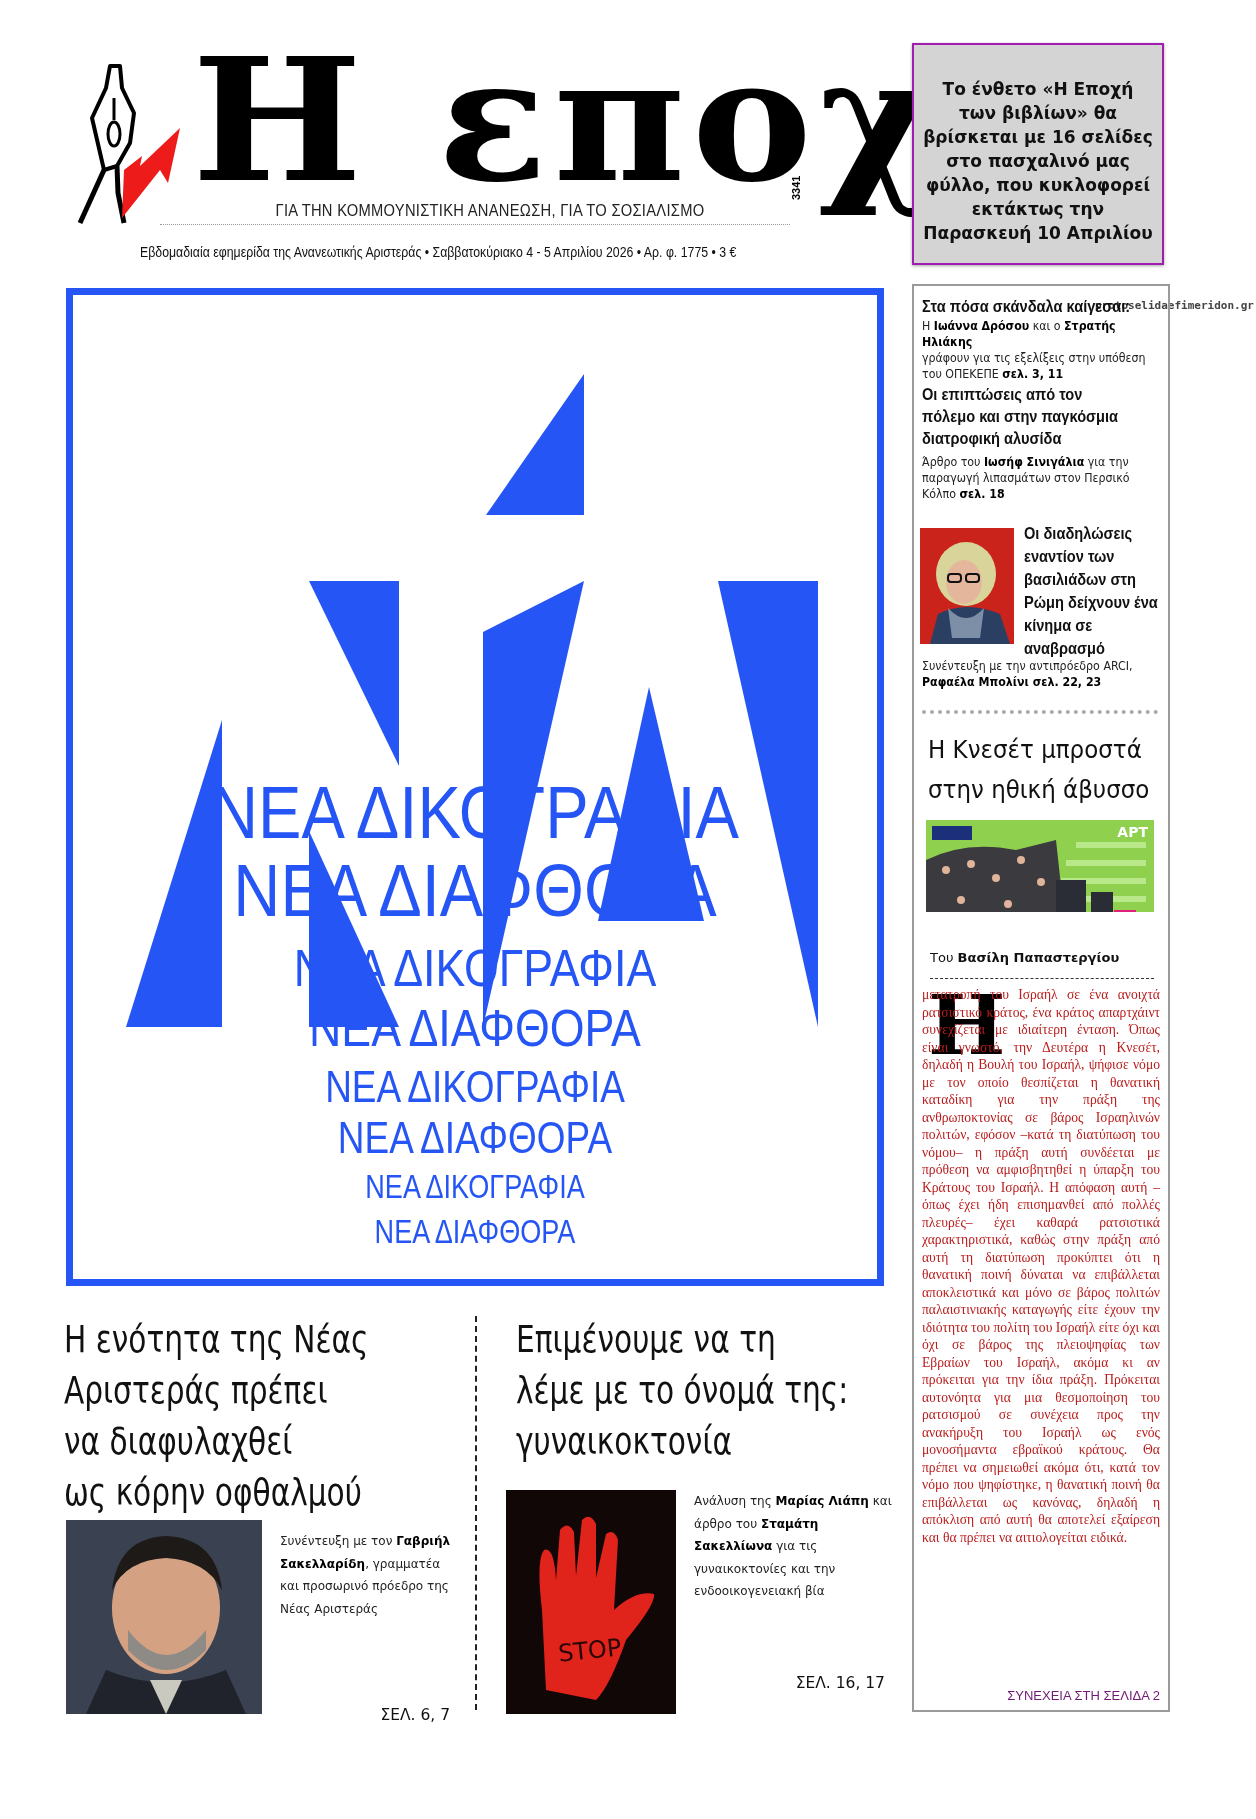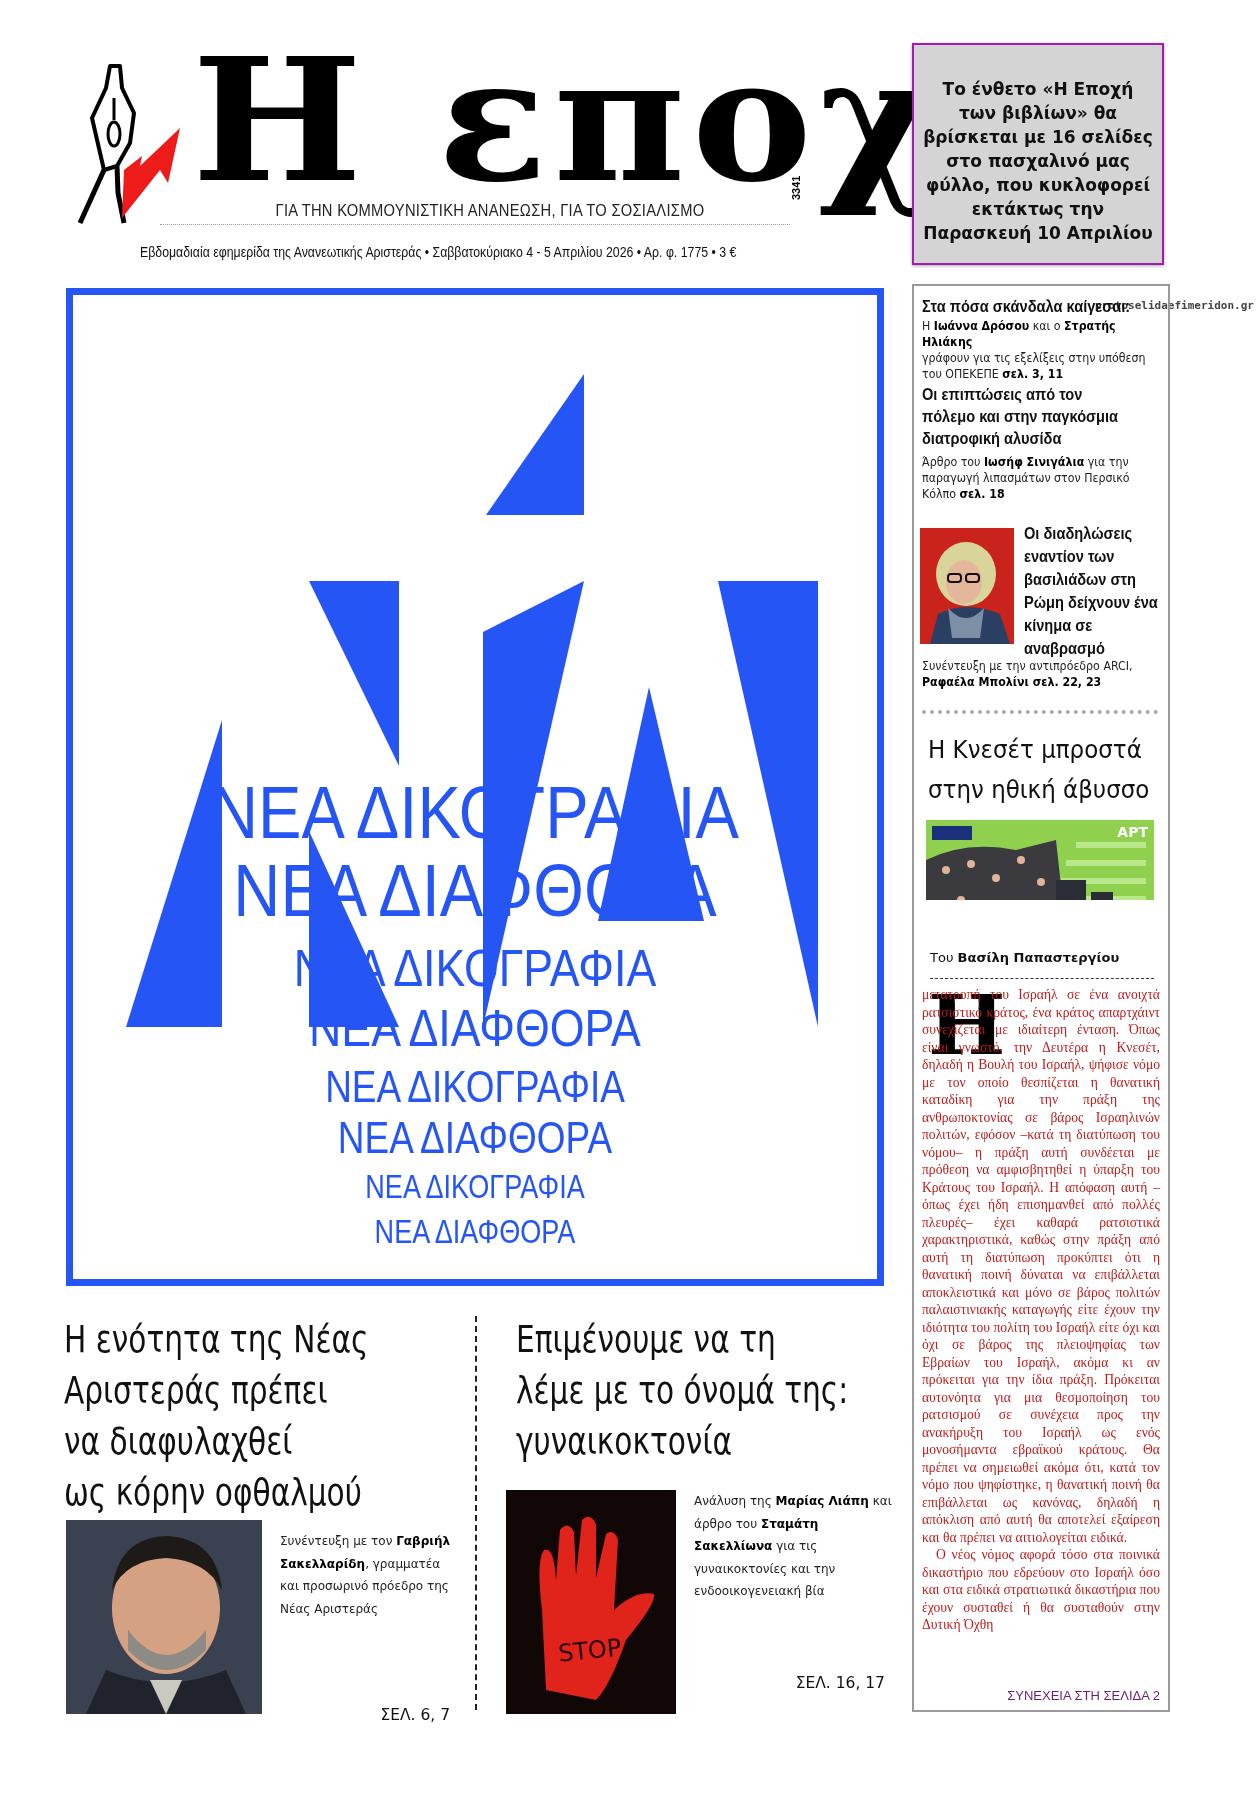--- a/index.html
+++ b/index.html
@@ -60,21 +60,21 @@
   .sb1 { left:922px; top:296px; }
   .sb1b { left:922px; top:318px; }
   .sb2 { left:922px; top:384px; }
   .sb2b { left:922px; top:454px; }
   .photo-woman { left:920px; top:528px; width:94px; height:116px; background:#c9231c; overflow:hidden; }
   .sb3 { left:1024px; top:522px; width:170px; font-size:17px; line-height:23px; }
   .sb3b { left:922px; top:658px; }
   .dots { left:922px; top:710px; width:236px; border-top:4px dotted #aaa; }
   .knesset-title { left:928px; top:730px; width:250px; font-family:"DejaVu Sans", sans-serif;
     font-size:25px; line-height:40px; color:#111; transform:scaleX(0.92); transform-origin:left top; }
-  .knesset-photo { left:926px; top:820px; width:228px; height:80px; background:#404040; overflow:hidden; }
+  .knesset-photo { left:926px; top:820px; width:228px; height:92px; background:#404040; overflow:hidden; }
   .byline { left:930px; top:950px; width:224px; font-family:"DejaVu Sans", sans-serif; font-size:13px;
     border-bottom:1px dashed #333; padding-bottom:13px; }
   .dropcap { left:928px; top:985px; font-family:"DejaVu Serif", serif; font-weight:bold;
     font-size:82px; line-height:80px; color:#000; }
   .article-body { left:922px; top:986px; width:238px; font-family:"Liberation Serif", serif;
     font-size:13.6px; line-height:17.5px; color:#b91c1c; text-align:justify; }
   .article-body .indent-first { padding-left:62px; }
   .article-body p { margin:0; }
   .article-body p.p2 { text-indent:14px; }
   .continued { left:922px; top:1688px; width:238px; text-align:right; font-size:13px; color:#701a75; }
@@ -200,21 +200,20 @@
   </svg>
   <div class="abs" style="right:6px;top:4px;color:#fff;font-weight:bold;font-size:14px;font-family:'DejaVu Sans',sans-serif;">ΑΡΤ</div>
 </div>
 <div class="abs byline">
   <span>Του </span><b>Βασίλη Παπαστεργίου</b>
 </div>
 
 <div class="abs dropcap">Η</div>
 <div class="abs article-body">
   <p class="indent-first" style="padding-left:0;">μετατροπή του Ισραήλ σε ένα ανοιχτά ρατσιστικό κράτος, ένα κράτος απαρτχάιντ συνεχίζεται με ιδιαίτερη ένταση. Όπως είναι γνωστό, την Δευτέρα η Κνεσέτ, δηλαδή η Βουλή του Ισραήλ, ψήφισε νόμο με τον οποίο θεσπίζεται η θανατική καταδίκη για την πράξη της ανθρωποκτονίας σε βάρος Ισραηλινών πολιτών, εφόσον –κατά τη διατύπωση του νόμου– η πράξη αυτή συνδέεται με πρόθεση να αμφισβητηθεί η ύπαρξη του Κράτους του Ισραήλ. Η απόφαση αυτή –όπως έχει ήδη επισημανθεί από πολλές πλευρές– έχει καθαρά ρατσιστικά χαρακτηριστικά, καθώς στην πράξη από αυτή τη διατύπωση προκύπτει ότι η θανατική ποινή δύναται να επιβάλλεται αποκλειστικά και μόνο σε βάρος πολιτών παλαιστινιακής καταγωγής είτε έχουν την ιδιότητα του πολίτη του Ισραήλ είτε όχι και όχι σε βάρος της πλειοψηφίας των Εβραίων του Ισραήλ, ακόμα κι αν πρόκειται για την ίδια πράξη. Πρόκειται αυτονόητα για μια θεσμοποίηση του ρατσισμού σε συνέχεια προς την ανακήρυξη του Ισραήλ ως ενός μονοσήμαντα εβραϊκού κράτους. Θα πρέπει να σημειωθεί ακόμα ότι, κατά τον νόμο που ψηφίστηκε, η θανατική ποινή θα επιβάλλεται ως κανόνας, δηλαδή η απόκλιση από αυτή θα αποτελεί εξαίρεση και θα πρέπει να αιτιολογείται ειδικά.</p>
-  <p class="p2">Ο νέος νόμος αφορά τόσο στα ποινικά δικαστήριο που εδρεύουν στο Ισραήλ όσο και στα ειδικά στρατιωτικά δικαστήρια που έχουν συσταθεί ή θα συσταθούν στην Δυτική Όχθη</p>
 </div>
 <div class="abs continued">ΣΥΝΕΧΕΙΑ ΣΤΗ ΣΕΛΙΔΑ 2</div>
 
 <div class="abs b-head bh1">
   <div>Η ενότητα της Νέας</div>
   <div>Αριστεράς πρέπει</div>
   <div>να διαφυλαχθεί</div>
   <div>ως κόρην οφθαλμού</div>
 </div>
 

